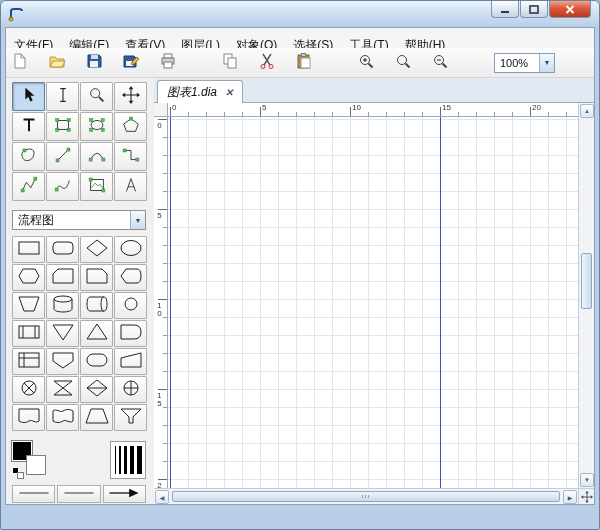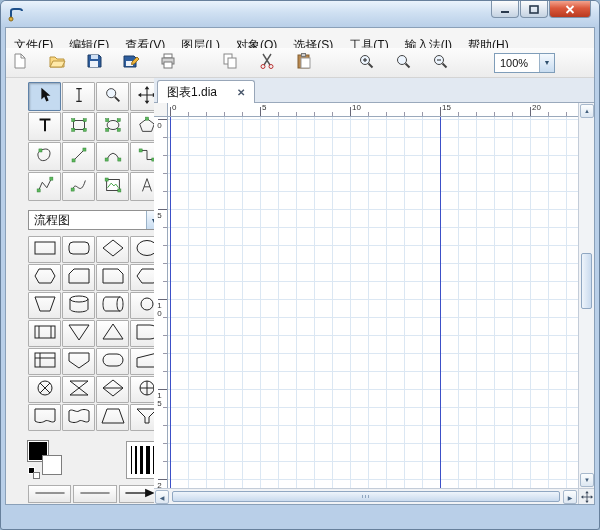--- a/index.html
+++ b/index.html
@@ -37,21 +37,21 @@
   .tsep{width:1px;height:20px;background:#cfcfcf;margin:0 4px;}
   .zoom-combo{display:flex;align-items:center;height:20px;border:1px solid #7f9db9;background:#fff;margin:0 2px;}
   .zoom-value{width:44px;padding-left:5px;font-size:11px;color:#111;}
   .combo-arrow{width:15px;height:18px;border-left:1px solid #9ab2c8;
     background:linear-gradient(#f4f9fe,#c8dcf0);display:flex;align-items:center;justify-content:center;
     font-size:7px;color:#30506e;}
 
   .bodyarea{position:absolute;top:50px;left:0;right:0;bottom:0;}
 
   
-  .toolbox{position:absolute;left:0;top:0;width:148px;bottom:0;background:#f0f0f0;padding:4px 0 0 6px;margin-left:16px;}
+  .toolbox{position:absolute;left:0;top:0;width:148px;bottom:0;background:#f0f0f0;padding:4px 0 0 6px;}
   .tools-grid{display:grid;grid-template-columns:repeat(4,34px);grid-auto-rows:30px;}
   .tool-btn,.shape-btn{background:linear-gradient(#ffffff,#ececec);border:1px solid #aeaeae;
     margin:0 1px 1px 0;display:flex;align-items:center;justify-content:center;border-radius:1px;}
   .tool-btn.selected{background:#c4daf0;border-color:#5f82a8;box-shadow:inset 1px 1px 2px rgba(0,0,0,.25);}
   .sheet-combo{margin-top:8px;width:134px;height:20px;border:1px solid #919191;background:#fff;
     display:flex;align-items:center;font-size:12px;}
   .sheet-value{flex:1;padding-left:5px;color:#111;}
   .shapes-grid{margin-top:6px;display:grid;grid-template-columns:repeat(4,34px);grid-auto-rows:28px;}
   .color-area{margin-top:7px;width:134px;height:42px;display:flex;align-items:center;justify-content:space-between;}
   .fgbg{position:relative;width:40px;height:38px;}
@@ -64,21 +64,21 @@
     display:flex;align-items:center;justify-content:center;gap:3px;}
   .lw-bar{background:#000;height:28px;display:inline-block;}
   .arrow-row{margin-top:4px;width:134px;display:flex;gap:2px;}
   .arrow-btn{flex:1;height:18px;background:linear-gradient(#ffffff,#e9e9e9);border:1px solid #aeaeae;
     display:flex;align-items:center;justify-content:center;}
 
   
   .canvas-zone{position:absolute;left:148px;top:0;right:0;bottom:0;background:#e7edf5;}
   .tabstrip{position:absolute;top:0;left:0;right:0;height:25px;background:#e2e9f2;border-bottom:1px solid #9aa9bc;}
   .tab{position:absolute;left:3px;top:2px;height:23px;background:#fff;border:1px solid #98a6b8;border-bottom:none;
-    border-radius:3px 3px 0 0;display:flex;align-items:center;gap:20px;padding:0 9px;font-size:12px;color:#111;}
+    border-radius:3px 3px 0 0;display:flex;align-items:center;gap:8px;padding:0 9px;font-size:12px;color:#111;font-style:italic;}
   .tab-close{font-size:10px;font-weight:bold;color:#49576b;}
 
   .ruler-corner{position:absolute;left:0;top:25px;width:14px;height:14px;background:#f4f4f4;
     border-right:1px solid #9aa9bc;border-bottom:1px solid #9aa9bc;}
   .h-ruler{position:absolute;left:14px;top:25px;right:16px;height:14px;background:#fff;
     border-bottom:1px solid #9aa9bc;font-size:8px;color:#333;
     background-image:
       repeating-linear-gradient(to right,#667 0 1px,transparent 1px 90px),
       repeating-linear-gradient(to right,#99a 0 1px,transparent 1px 18px);
     background-size:100% 9px,100% 4px;background-position:2px bottom,2px bottom;background-repeat:no-repeat;}
@@ -153,21 +153,20 @@
   <div class="client">
 
     <div class="menubar" id="menu-bar">
         <span class="menu-item">文件(F)</span>
         <span class="menu-item">编辑(E)</span>
         <span class="menu-item">查看(V)</span>
         <span class="menu-item">图层(L)</span>
         <span class="menu-item">对象(O)</span>
         <span class="menu-item">选择(S)</span>
         <span class="menu-item">工具(T)</span>
-        <span class="menu-item">输入法(I)</span>
         <span class="menu-item">帮助(H)</span>
       </div>
 
     <div class="toolbar" id="main-toolbar">
         <div class="tbtn">
           <span><svg viewBox="0 0 18 18" width="18" height="18">
               <path d="M4 2h6l4 4v10H4z" fill="#fff" stroke="#8a8a8a"></path>
               <path d="M10 2v4h4" fill="none" stroke="#8a8a8a"></path>
             </svg></span>
         </div>

